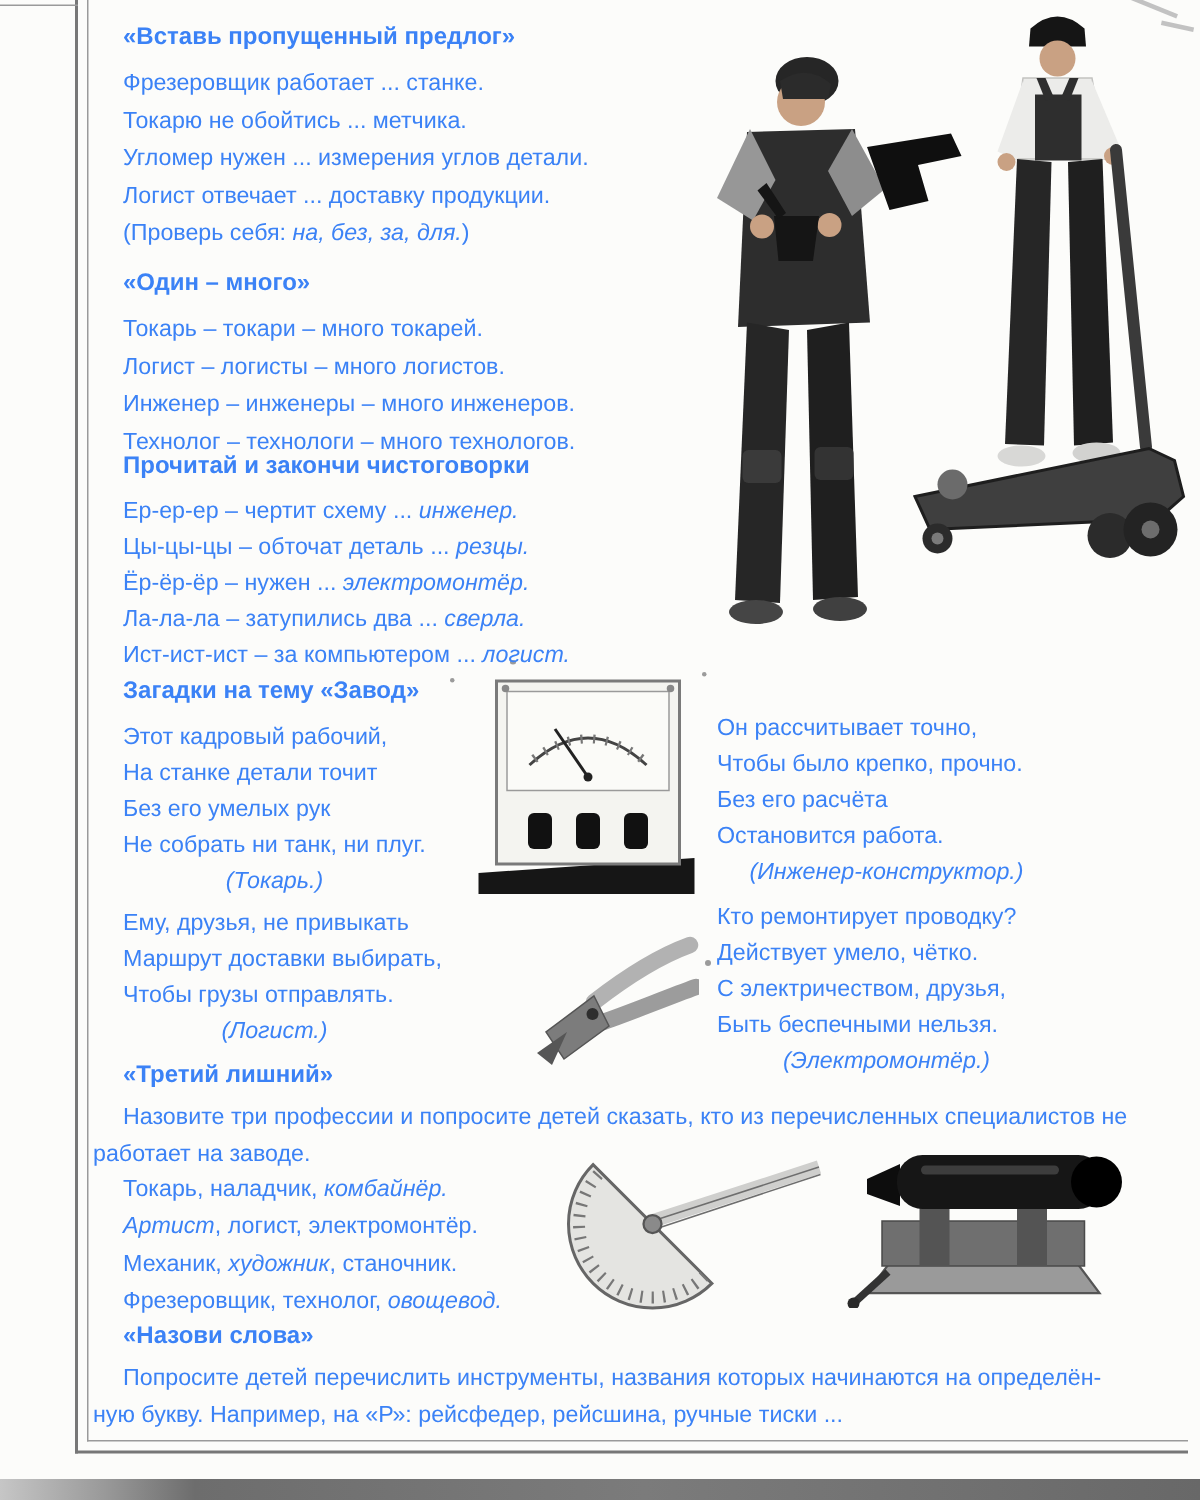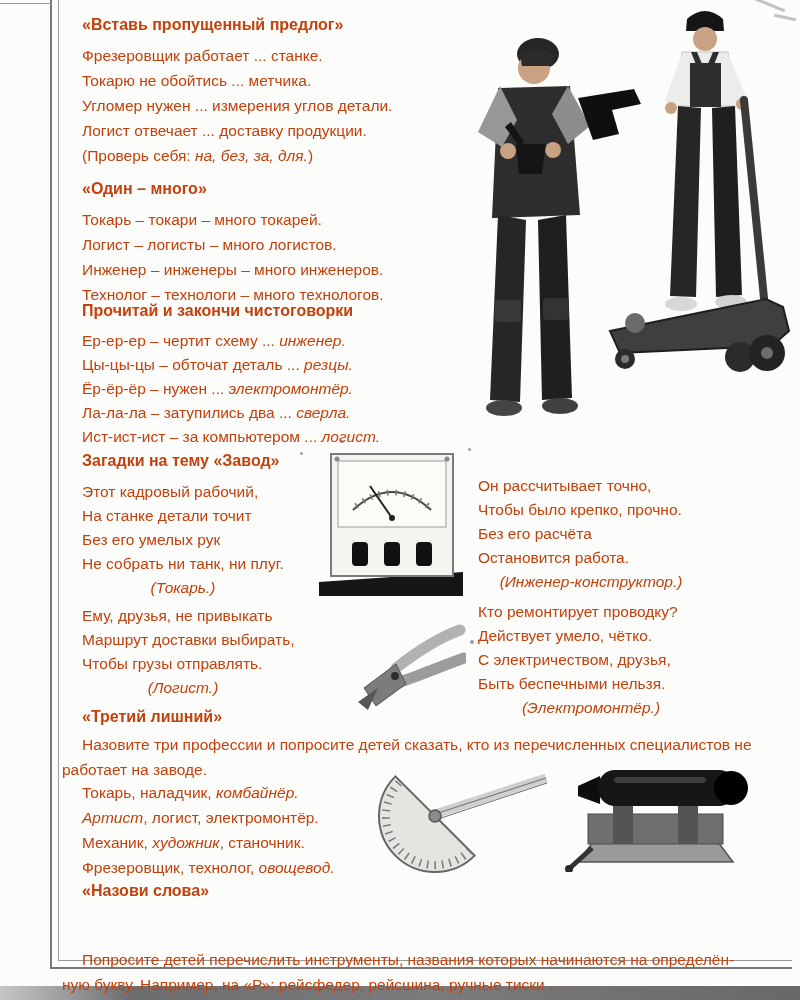--- a/index.html
+++ b/index.html
@@ -1,19 +1,19 @@
 <!DOCTYPE html>
 <html lang="ru"><head>
 <meta charset="utf-8">
 <style>
   *{box-sizing:border-box;margin:0;padding:0}
   html,body{background:#e9e9e9}
   .page{
     position:relative;width:800px;height:1000px;margin:0 auto;
-    background:#fcfcfa;color:#c2410c;overflow:hidden;
+    background:#fcfcfa;color:#3b82f6;overflow:hidden;
     font-family:"Liberation Sans","DejaVu Sans",sans-serif;
   }
   .sec{position:absolute;left:82px}
   .h{font-size:16px;font-weight:700;margin-bottom:9px;white-space:nowrap}
   .line{font-size:15.5px;line-height:25px;white-space:nowrap}
   .lh24 .line{line-height:24px}
   .it{font-style:italic}
   .riddle{position:absolute}
   .riddle .line{line-height:24px}
   .answer{font-size:15.5px;line-height:24px;font-style:italic;text-align:center;white-space:nowrap}
@@ -118,21 +118,21 @@
   <section class="sec" style="top:780px">
     <div class="line"><span>Токарь, наладчик, </span><span class="it">комбайнёр.</span></div>
     <div class="line"><span class="it">Артист</span><span>, логист, электромонтёр.</span></div>
     <div class="line"><span>Механик, </span><span class="it">художник</span><span>, станочник.</span></div>
     <div class="line"><span>Фрезеровщик, технолог, </span><span class="it">овощевод.</span></div>
   </section>
 
   <section class="sec" style="top:882px">
     <div class="h">«Назови слова»</div>
   </section>
-  <section class="sec" style="top:947px">
+  <section class="sec" style="top:906px">
     <div class="line">Попросите детей перечислить инструменты, названия которых начинаются на определён-</div>
     <div class="line outdent">ную букву. Например, на «Р»: рейсфедер, рейсшина, ручные тиски ...</div>
   </section>
 
   <svg class="illus" style="left:420px;top:0;width:380px;height:448px" viewBox="0 0 380 448" xmlns="http://www.w3.org/2000/svg">
 
     <g>
       <ellipse cx="118" cy="54" rx="21" ry="16" fill="#262626"></ellipse>
       <circle cx="114" cy="68" r="16" fill="#c9a183"></circle>
       <path d="M100,54 Q118,42 134,56 L132,66 L102,66 Z" fill="#2b2b2b"></path>

